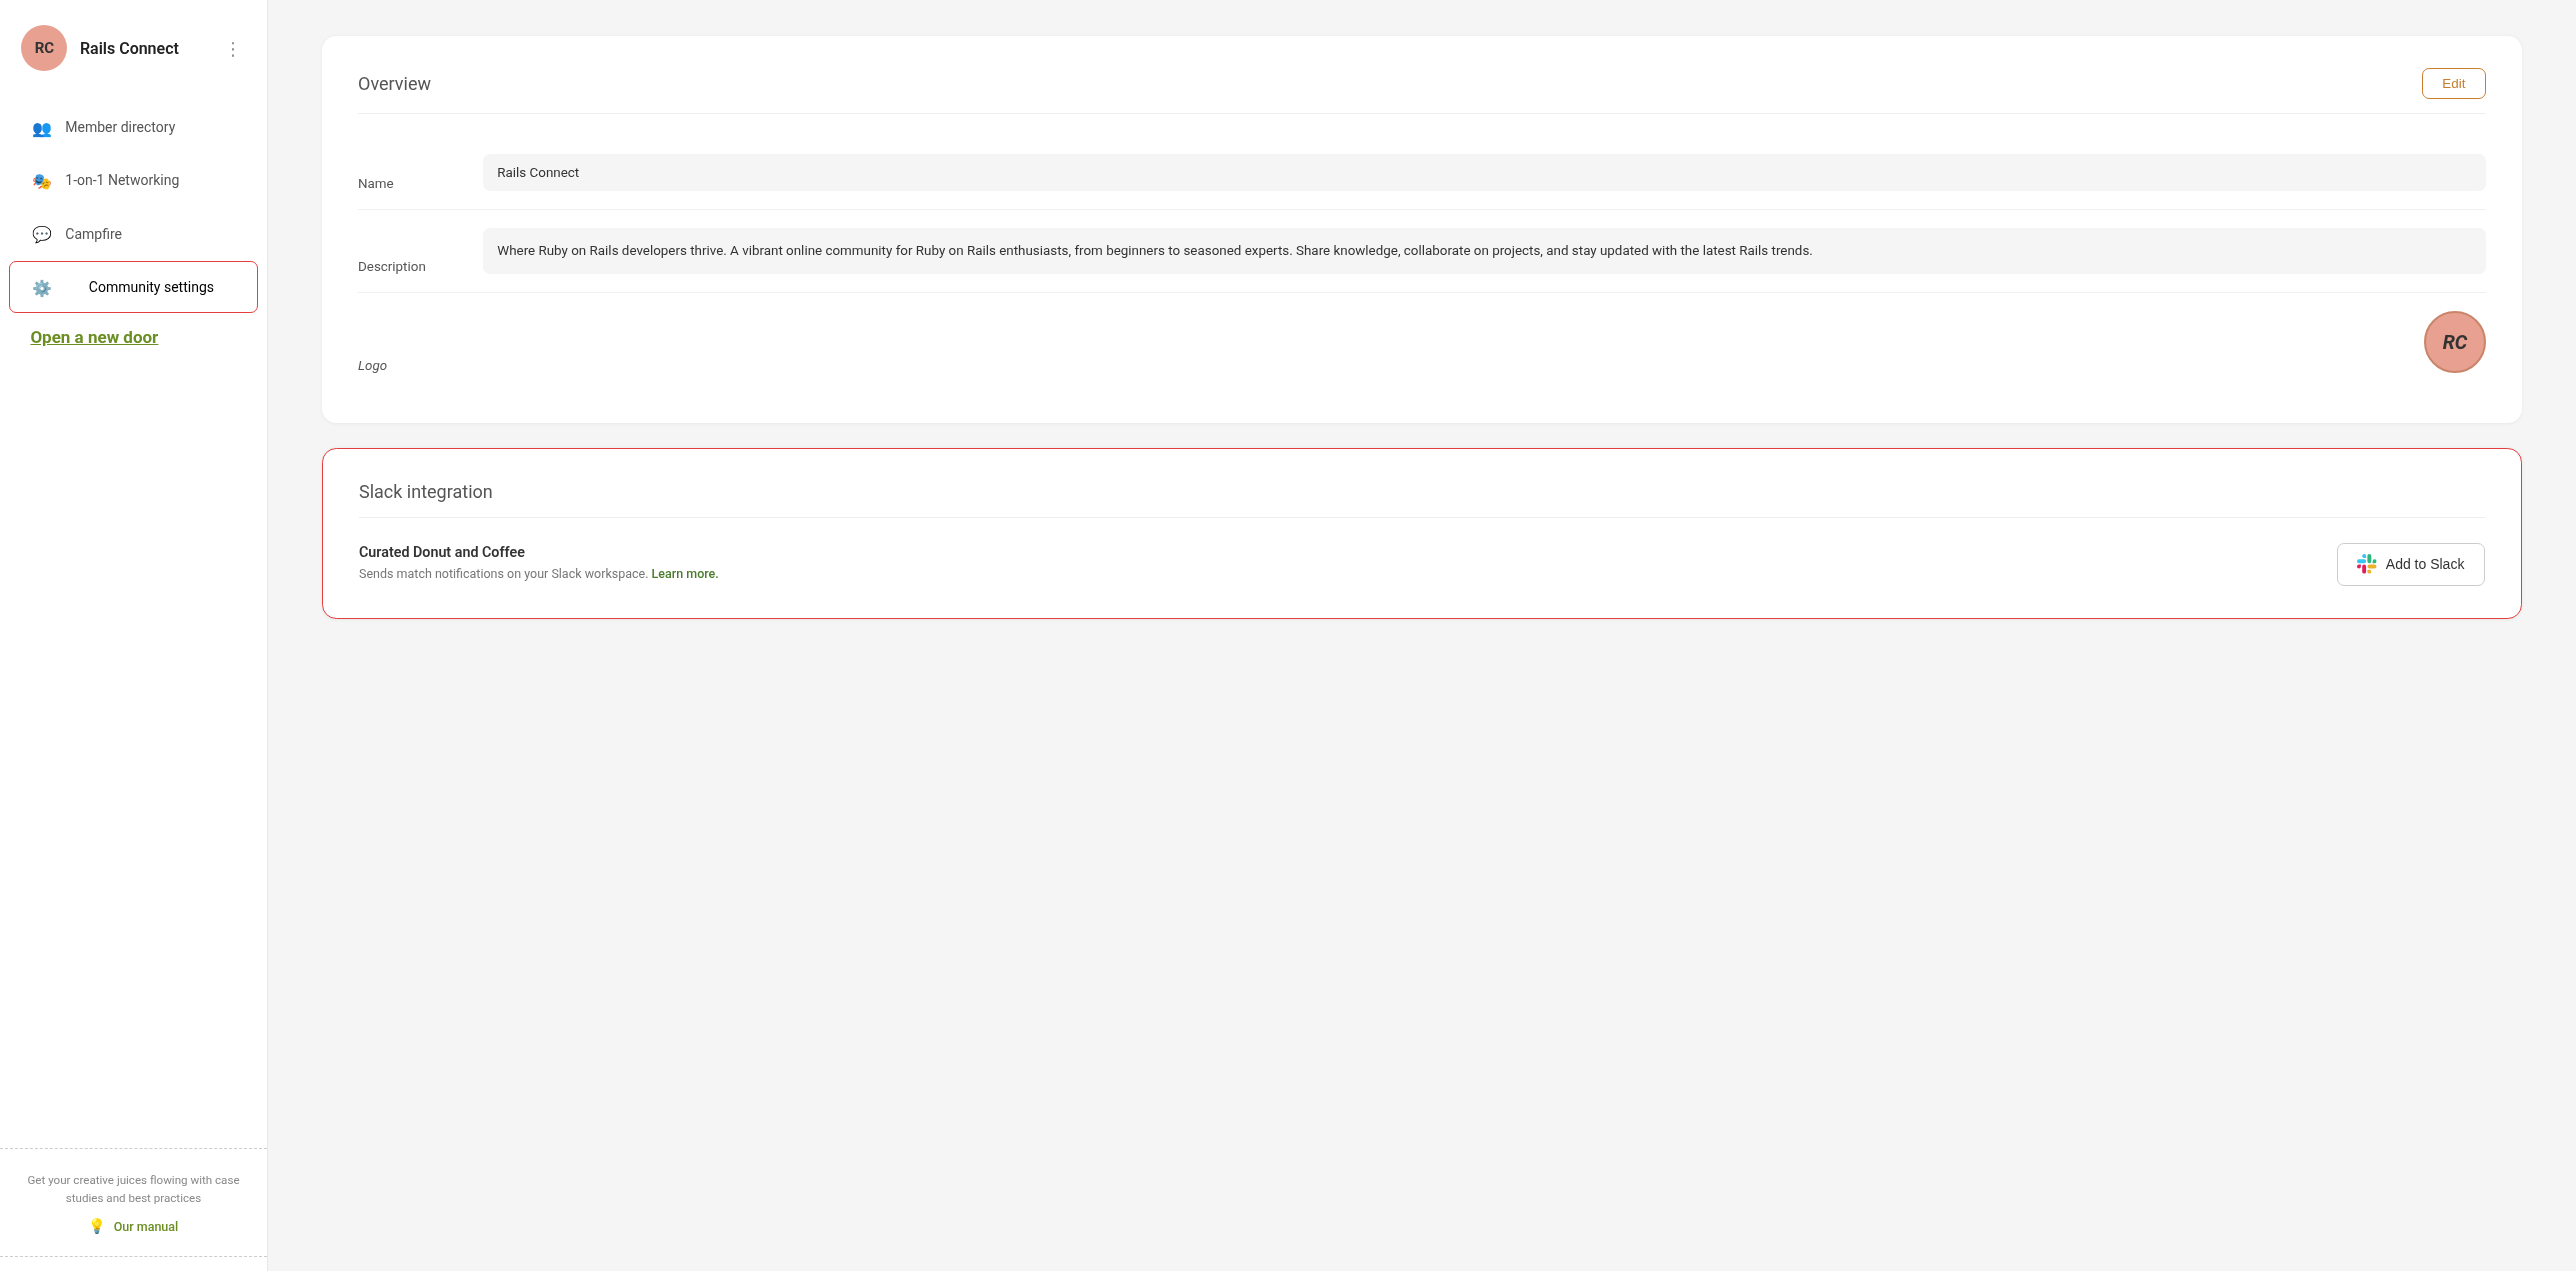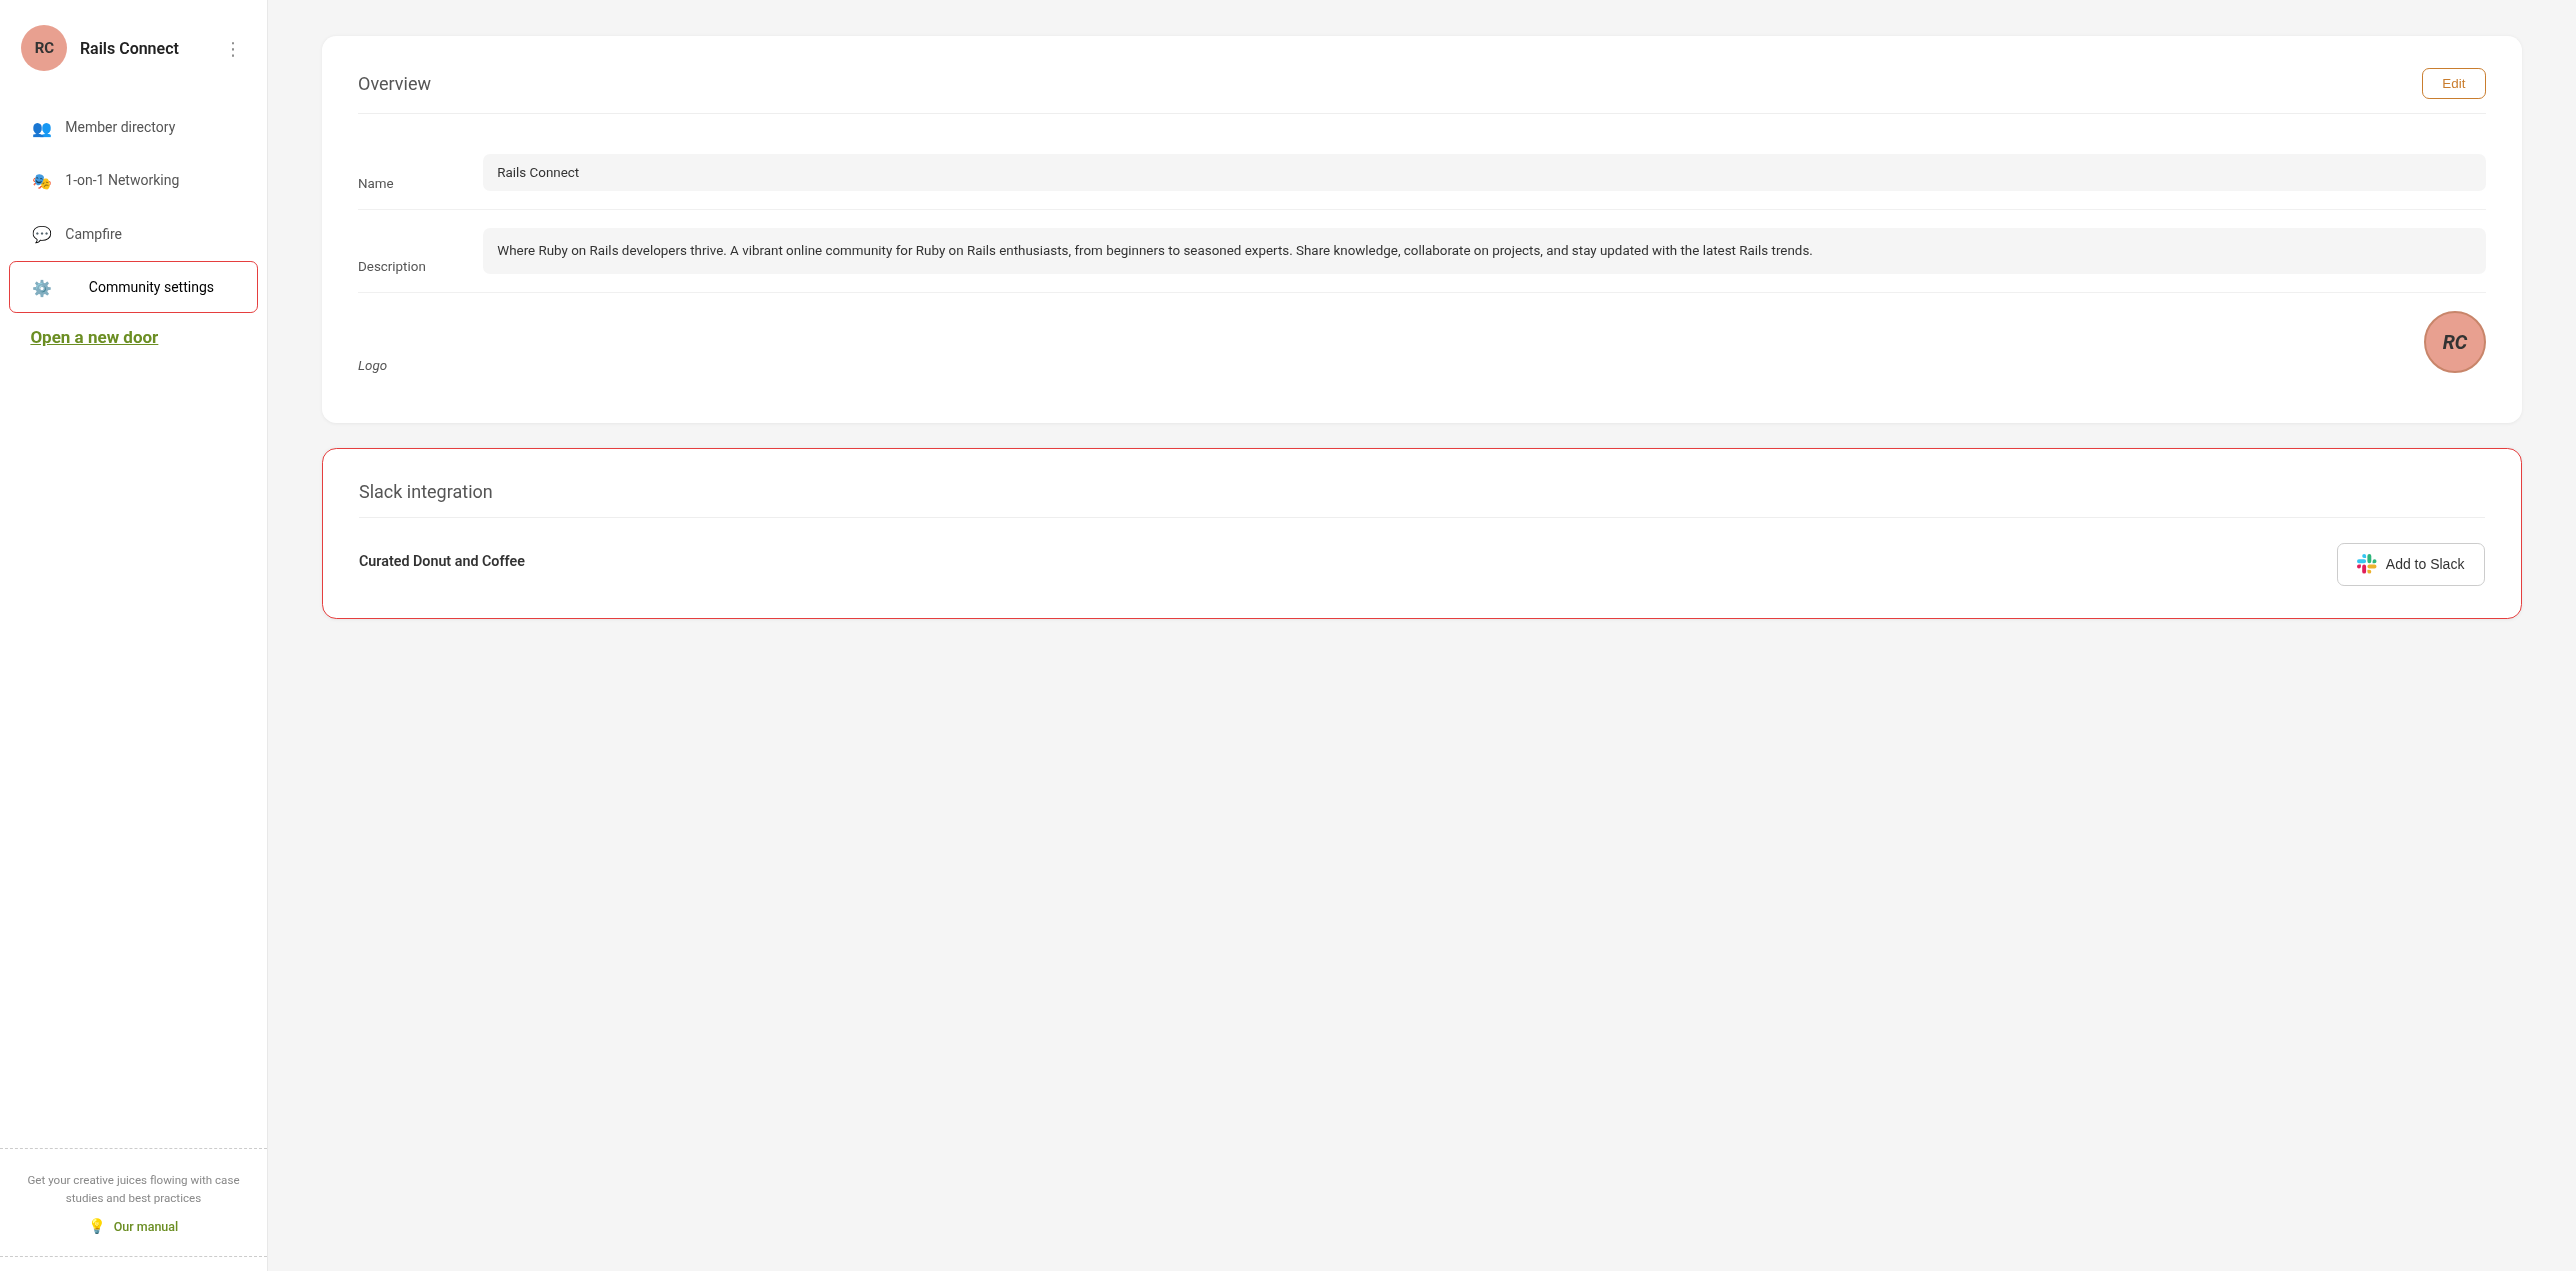--- a/index.html
+++ b/index.html
@@ -394,20 +394,24 @@
       </div>
     </div>
   </div>
 
   <div class="slack-card">
     <h2 class="slack-card-title">Slack integration</h2>
 
     <div class="slack-integration-row">
       <div class="slack-info">
         <div class="slack-app-name">Curated Donut and Coffee</div>
+        <div class="slack-description">
+          <span>Sends match notifications on your Slack workspace.</span>
+          <a href="#">Learn more.</a>
+        </div>
       </div>
 
       <button class="add-to-slack-btn">
         <span class="slack-icon">
           <svg class="slack-logo" viewBox="0 0 54 54" xmlns="http://www.w3.org/2000/svg">
             <g fill="none" fill-rule="evenodd">
               <path d="M19.712.133a5.381 5.381 0 0 0-5.376 5.387 5.381 5.381 0 0 0 5.376 5.386h5.376V5.52A5.381 5.381 0 0 0 19.712.133m0 14.365H5.376A5.381 5.381 0 0 0 0 19.884a5.381 5.381 0 0 0 5.376 5.387h14.336a5.381 5.381 0 0 0 5.376-5.387 5.381 5.381 0 0 0-5.376-5.386" fill="#36C5F0"></path>
               <path d="M53.76 19.884a5.381 5.381 0 0 0-5.376-5.386 5.381 5.381 0 0 0-5.376 5.386v5.387h5.376a5.381 5.381 0 0 0 5.376-5.387m-14.336 0V5.52A5.381 5.381 0 0 0 34.048.133a5.381 5.381 0 0 0-5.376 5.387v14.364a5.381 5.381 0 0 0 5.376 5.387 5.381 5.381 0 0 0 5.376-5.387" fill="#2EB67D"></path>
               <path d="M34.048 54a5.381 5.381 0 0 0 5.376-5.387 5.381 5.381 0 0 0-5.376-5.386h-5.376v5.386A5.381 5.381 0 0 0 34.048 54m0-14.365h14.336a5.381 5.381 0 0 0 5.376-5.386 5.381 5.381 0 0 0-5.376-5.387H34.048a5.381 5.381 0 0 0-5.376 5.387 5.381 5.381 0 0 0 5.376 5.386" fill="#ECB22E"></path>
               <path d="M0 34.249a5.381 5.381 0 0 0 5.376 5.386 5.381 5.381 0 0 0 5.376-5.386v-5.387H5.376A5.381 5.381 0 0 0 0 34.249m14.336 0v14.364A5.381 5.381 0 0 0 19.712 54a5.381 5.381 0 0 0 5.376-5.387V34.249a5.381 5.381 0 0 0-5.376-5.387 5.381 5.381 0 0 0-5.376 5.387" fill="#E01E5A"></path>

